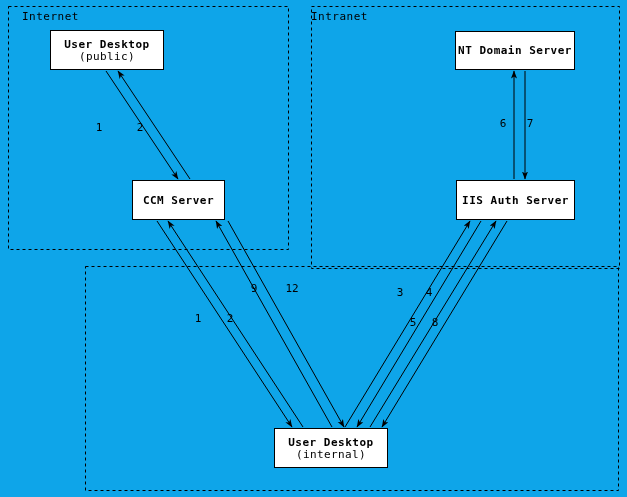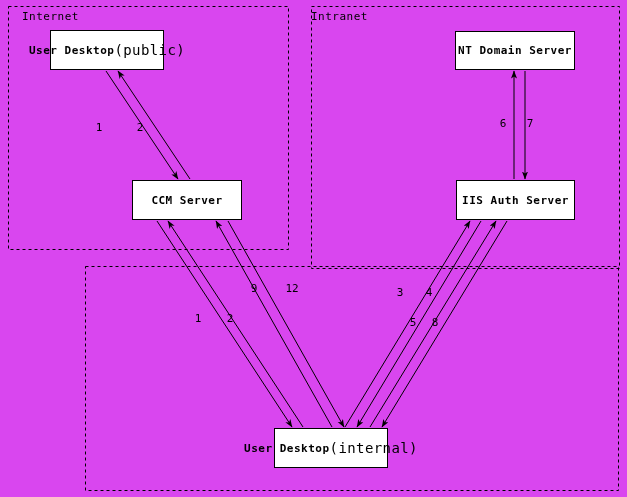--- a/index.html
+++ b/index.html
@@ -4,21 +4,21 @@
 <style>
   html, body {
     margin: 0;
     padding: 0;
     background: #ffffff;
   }
   #canvas {
     position: relative;
     width: 627px;
     height: 497px;
-    background: #d946ef;
+    background: #0ea5e9;
     font-family: "DejaVu Sans Mono", monospace;
     overflow: hidden;
   }
   svg.layer {
     position: absolute;
     left: 0;
     top: 0;
     width: 627px;
     height: 497px;
   }
@@ -29,37 +29,37 @@
     color: #000000;
     white-space: nowrap;
     letter-spacing: 0.5px;
   }
   .node {
     position: absolute;
     background: #ffffff;
     border: 1px solid #000000;
     box-sizing: border-box;
     display: flex;
-    flex-direction: row;
+    flex-direction: column;
     align-items: center;
     justify-content: center;
     z-index: 5;
   }
   .node-title {
     font-family: "DejaVu Sans Mono", monospace;
     font-size: 11px;
     font-weight: bold;
     color: #000000;
     white-space: nowrap;
     letter-spacing: 0.5px;
     line-height: 13px;
   }
   .node-sub {
     font-family: "DejaVu Sans Mono", monospace;
-    font-size: 14px;
+    font-size: 11px;
     color: #000000;
     white-space: nowrap;
     letter-spacing: 0.4px;
     line-height: 11px;
   }
   .edge-label {
     position: absolute;
     font-family: "DejaVu Sans Mono", monospace;
     font-size: 11px;
     color: #000000;
@@ -101,21 +101,21 @@
   </svg>
 
   <div class="zone-label" style="left:22px; top:10px;">Internet</div>
   <div class="zone-label" style="left:311px; top:10px;">Intranet</div>
 
   <div class="node" id="node-user-desktop-public" style="left: 50px; top: 30px; width: 114px; height: 40px;">
     <div class="node-title">User Desktop</div>
     <div class="node-sub">(public)</div>
   </div>
 
-  <div class="node" id="node-ccm-server" style="left: 132px; top: 180px; width: 110px; height: 40px;">
+  <div class="node" id="node-ccm-server" style="left: 132px; top: 180px; width: 93px; height: 40px;">
     <div class="node-title">CCM Server</div>
   </div>
 
   <div class="node" id="node-iis-auth-server" style="left: 456px; top: 180px; width: 119px; height: 40px;">
     <div class="node-title">IIS Auth Server</div>
   </div>
 
   <div class="node" id="node-nt-domain-server" style="left: 455px; top: 31px; width: 120px; height: 39px;">
     <div class="node-title">NT Domain Server</div>
   </div>

